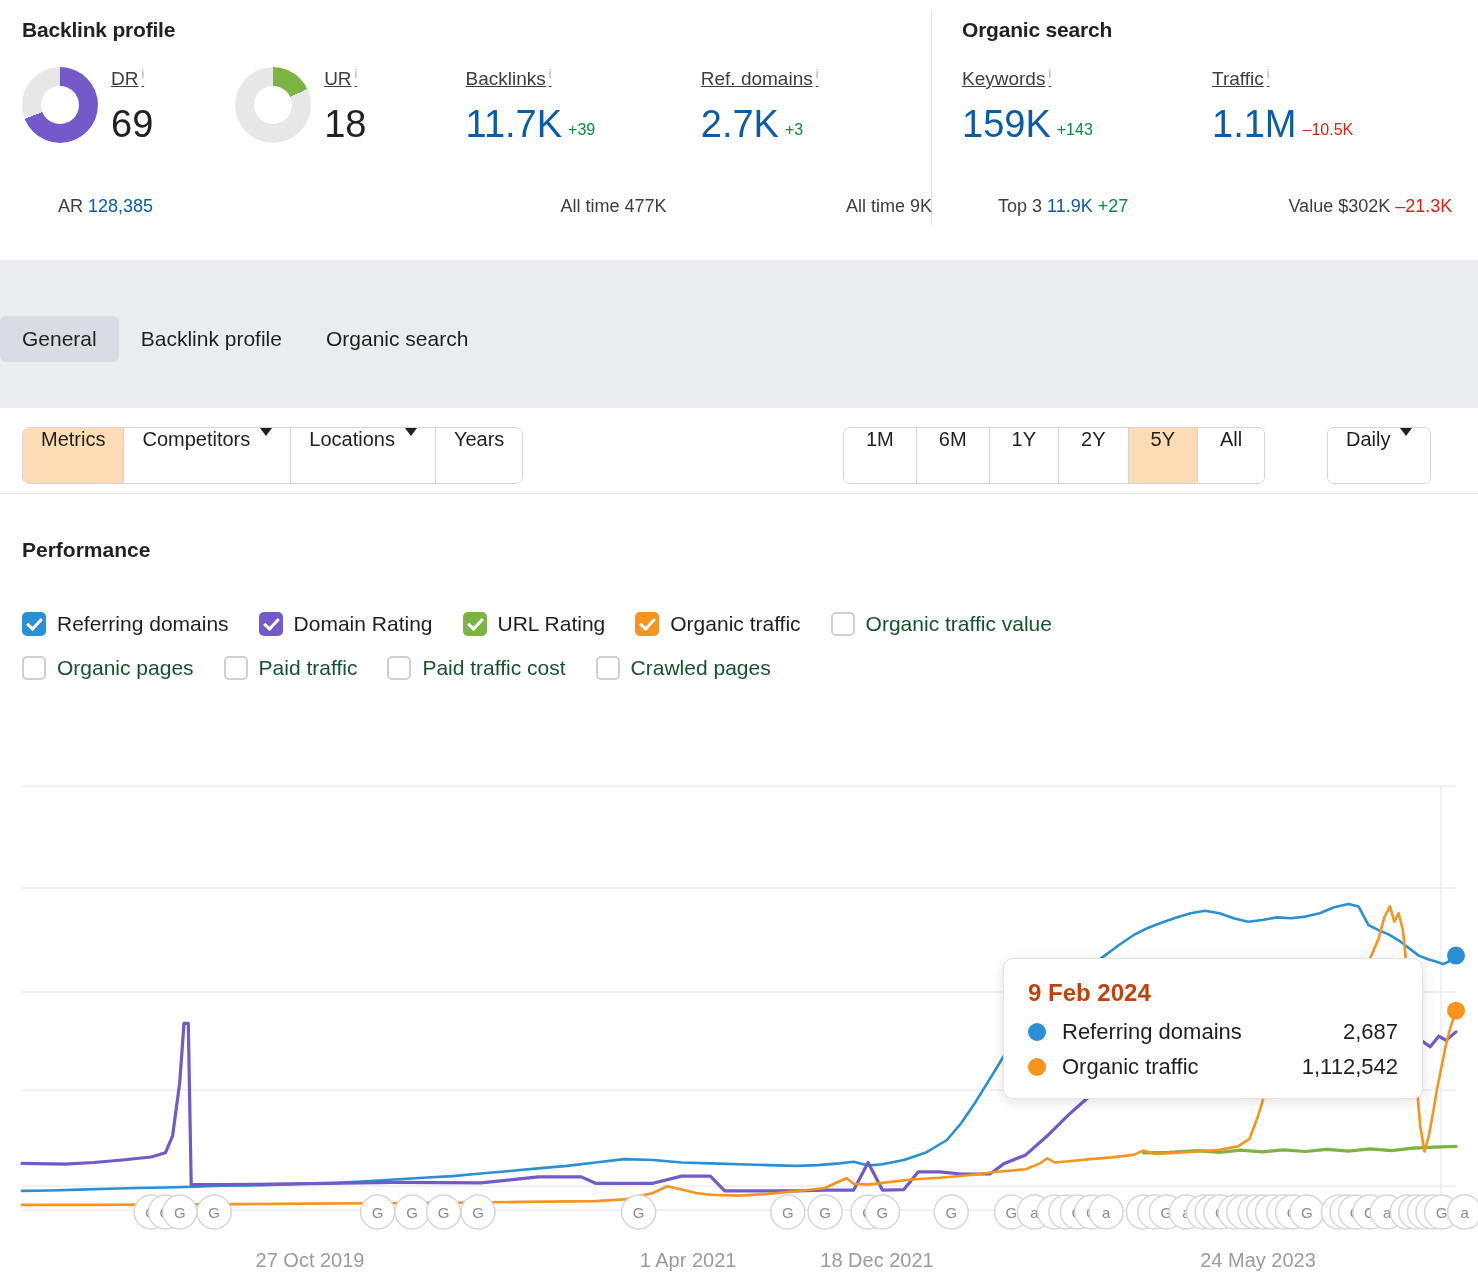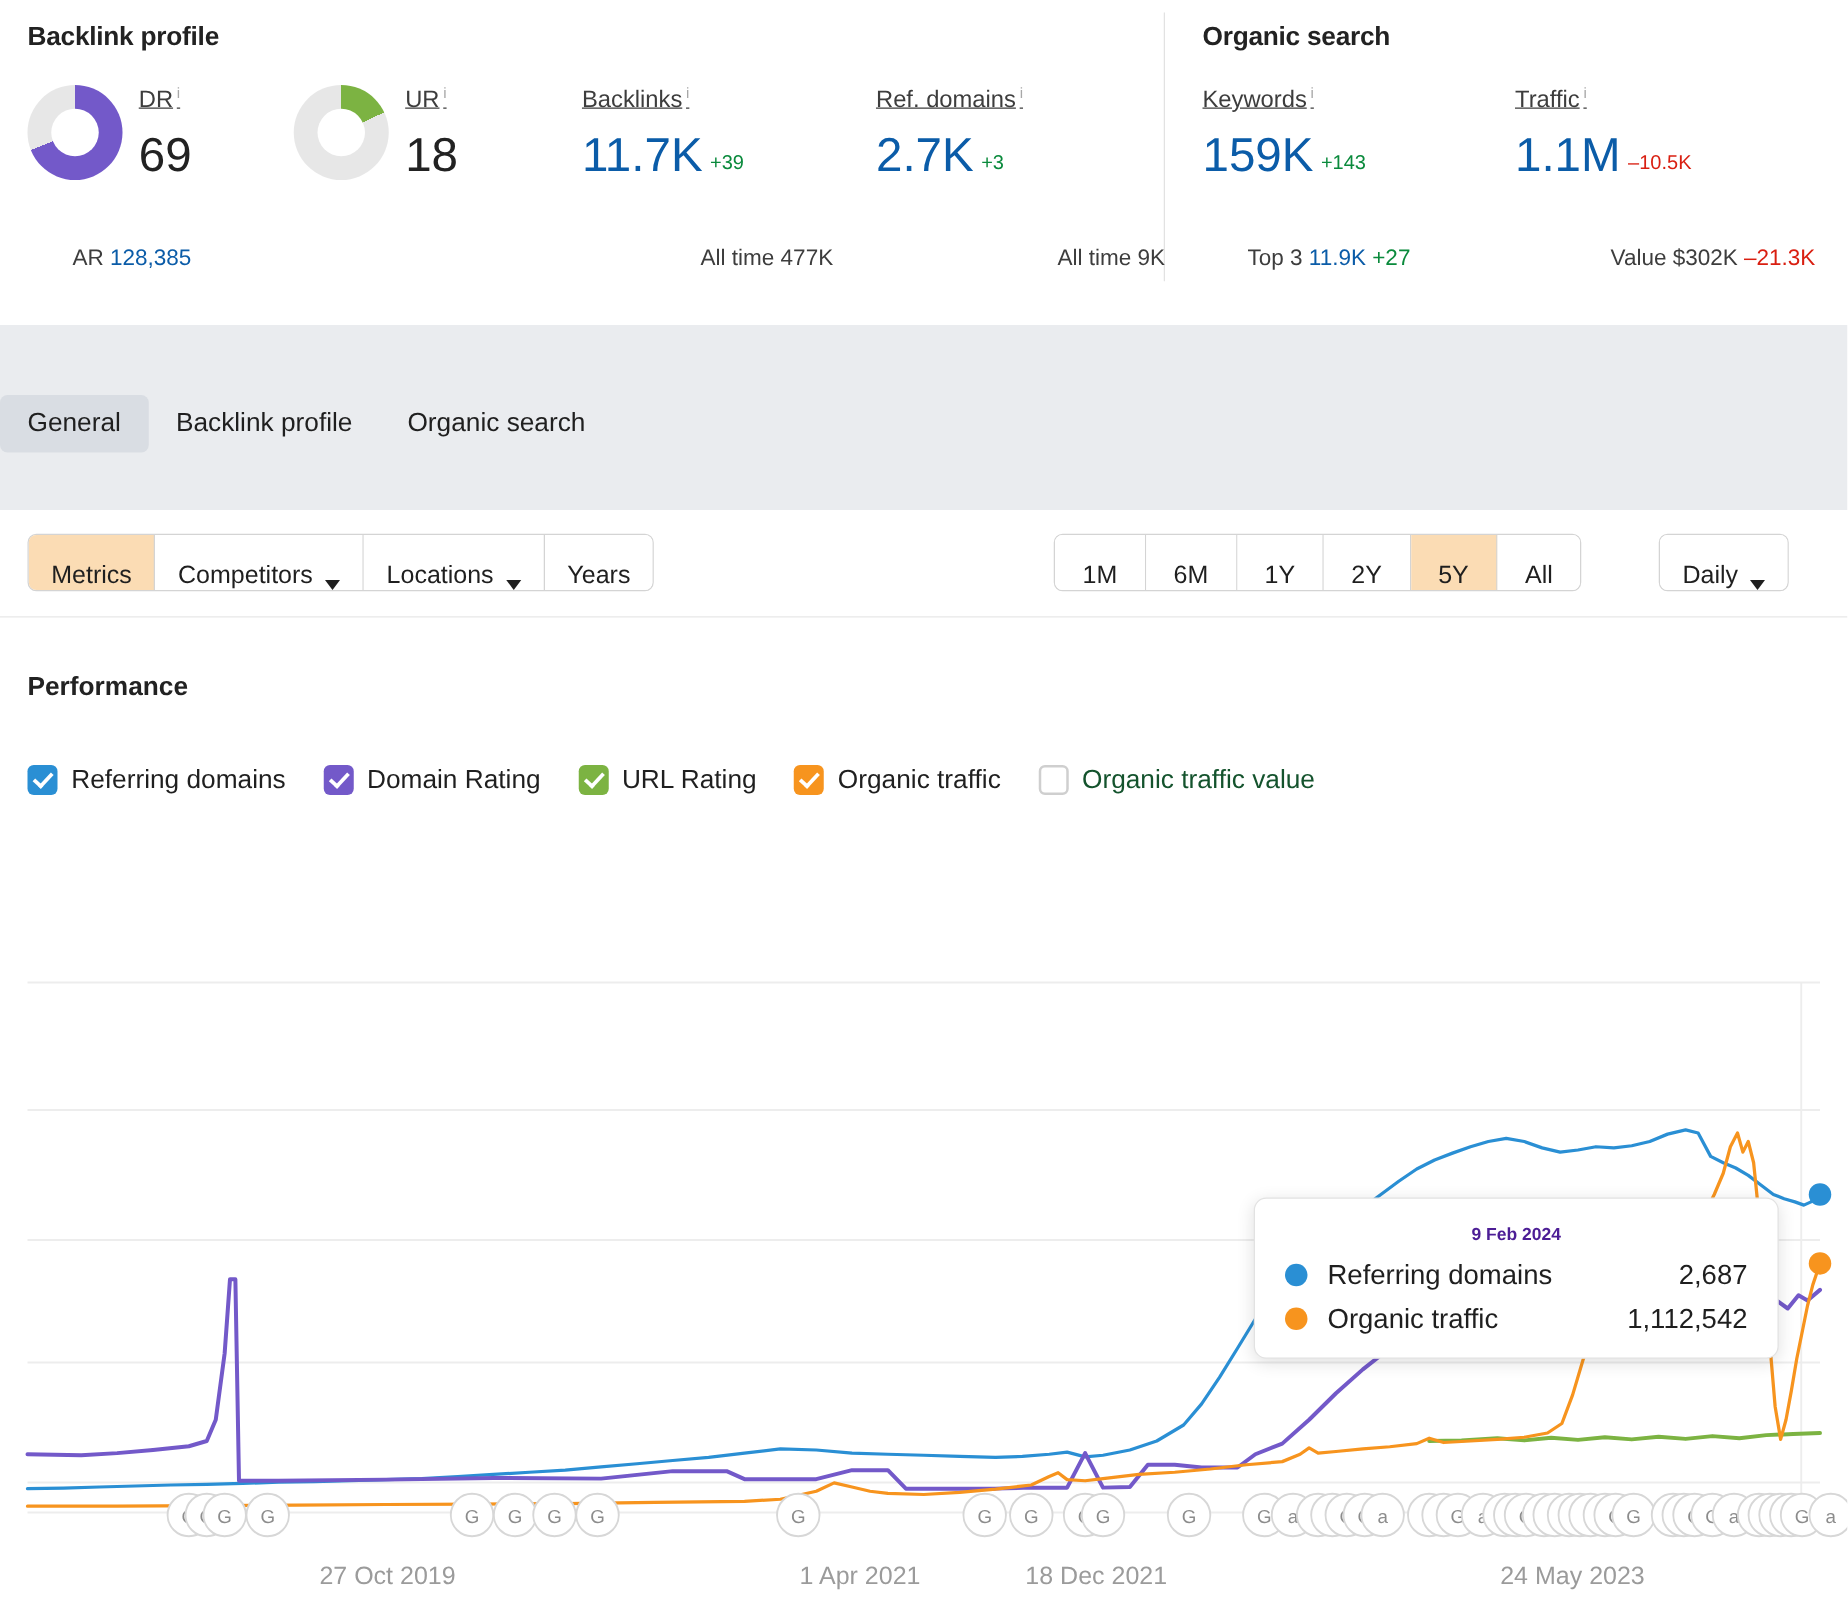--- a/index.html
+++ b/index.html
@@ -80,22 +80,22 @@
   
   .toolbar {
     position:absolute; left:0; top:408px; width:1478px; height:86px;
     background:#fff; border-bottom:1px solid #e8e8e8;
   }
   .btn-group {
     position:absolute; display:flex; border:1px solid #d4d4d4;
     border-radius:7px; overflow:hidden; background:#fff;
   }
   .btn-group .gbtn {
-    font-size:20px; color:#1f1f1f; padding:0 18px; height:44px;
-    display:flex; align-items:flex-end; gap:8px;
+    font-size:20px; color:#1f1f1f; padding:0 18px; height:55px;
+    display:flex; align-items:flex-start; gap:8px;
     border-right:1px solid #d4d4d4; cursor:pointer; white-space:nowrap;
     background:#fff;
   }
   .btn-group .gbtn:last-child { border-right:none; }
   .gbtn.hl { background:#fbdcb4; }
   .caret {
     display:inline-block; width:0; height:0;
     border-left:6px solid transparent; border-right:6px solid transparent;
     border-top:8px solid #1f1f1f; margin-left:2px;
   }
@@ -136,21 +136,21 @@
   .ann-circle { fill:#fff; stroke:#d7d7d7; stroke-width:1.5; }
   .ann-text { font-family:"Liberation Sans", sans-serif; font-size:15px; fill:#8c8c8c; text-anchor:middle; }
 
   
   .tooltip {
     position:absolute; left:1003px; top:958px; width:420px;
     background:#fff; border:1px solid #e2e2e2; border-radius:10px;
     box-shadow:0 3px 14px rgba(0,0,0,0.12);
     padding:20px 24px 18px 24px;
   }
-  .tt-date { font-size:14px; font-weight:bold; color:#4c1d95; margin-bottom:12px;text-align:center; }
+  .tt-date { font-size:24px; font-weight:bold; color:#c2410c; margin-bottom:12px; }
   .tt-row { display:flex; align-items:center; margin-top:9px; }
   .tt-dot { width:18px; height:18px; border-radius:50%; flex:none; margin-right:16px; }
   .tt-name { font-size:22px; color:#1f1f1f; }
   .tt-val { font-size:22px; color:#1f1f1f; margin-left:auto; }
 </style>
 </head>
 <body>
 
 <div class="metrics-bar">
 
@@ -309,20 +309,38 @@
         <span class="cb on" style="background: rgb(124, 179, 66);"></span>
         <span class="legend-label">URL Rating</span>
       </div>
       <div class="legend-item">
         <span class="cb on" style="background: rgb(247, 148, 30);"></span>
         <span class="legend-label">Organic traffic</span>
       </div>
       <div class="legend-item off">
         <span class="cb"></span>
         <span class="legend-label">Organic traffic value</span>
+      </div>
+    </div>
+  <div class="legend-row" id="legend-row-2">
+      <div class="legend-item off">
+        <span class="cb"></span>
+        <span class="legend-label">Organic pages</span>
+      </div>
+      <div class="legend-item off">
+        <span class="cb"></span>
+        <span class="legend-label">Paid traffic</span>
+      </div>
+      <div class="legend-item off">
+        <span class="cb"></span>
+        <span class="legend-label">Paid traffic cost</span>
+      </div>
+      <div class="legend-item off">
+        <span class="cb"></span>
+        <span class="legend-label">Crawled pages</span>
       </div>
     </div>
 </div>
 
 <div class="chart-wrap">
   <svg class="chart-svg" id="chart-svg" width="1478" height="524" viewBox="0 0 1478 524">
       <line x1="22" y1="24" x2="1456" y2="24" class="gridline"></line>
       <line x1="22" y1="126" x2="1456" y2="126" class="gridline"></line>
       <line x1="22" y1="230" x2="1456" y2="230" class="gridline"></line>
       <line x1="22" y1="328" x2="1456" y2="328" class="gridline"></line>

